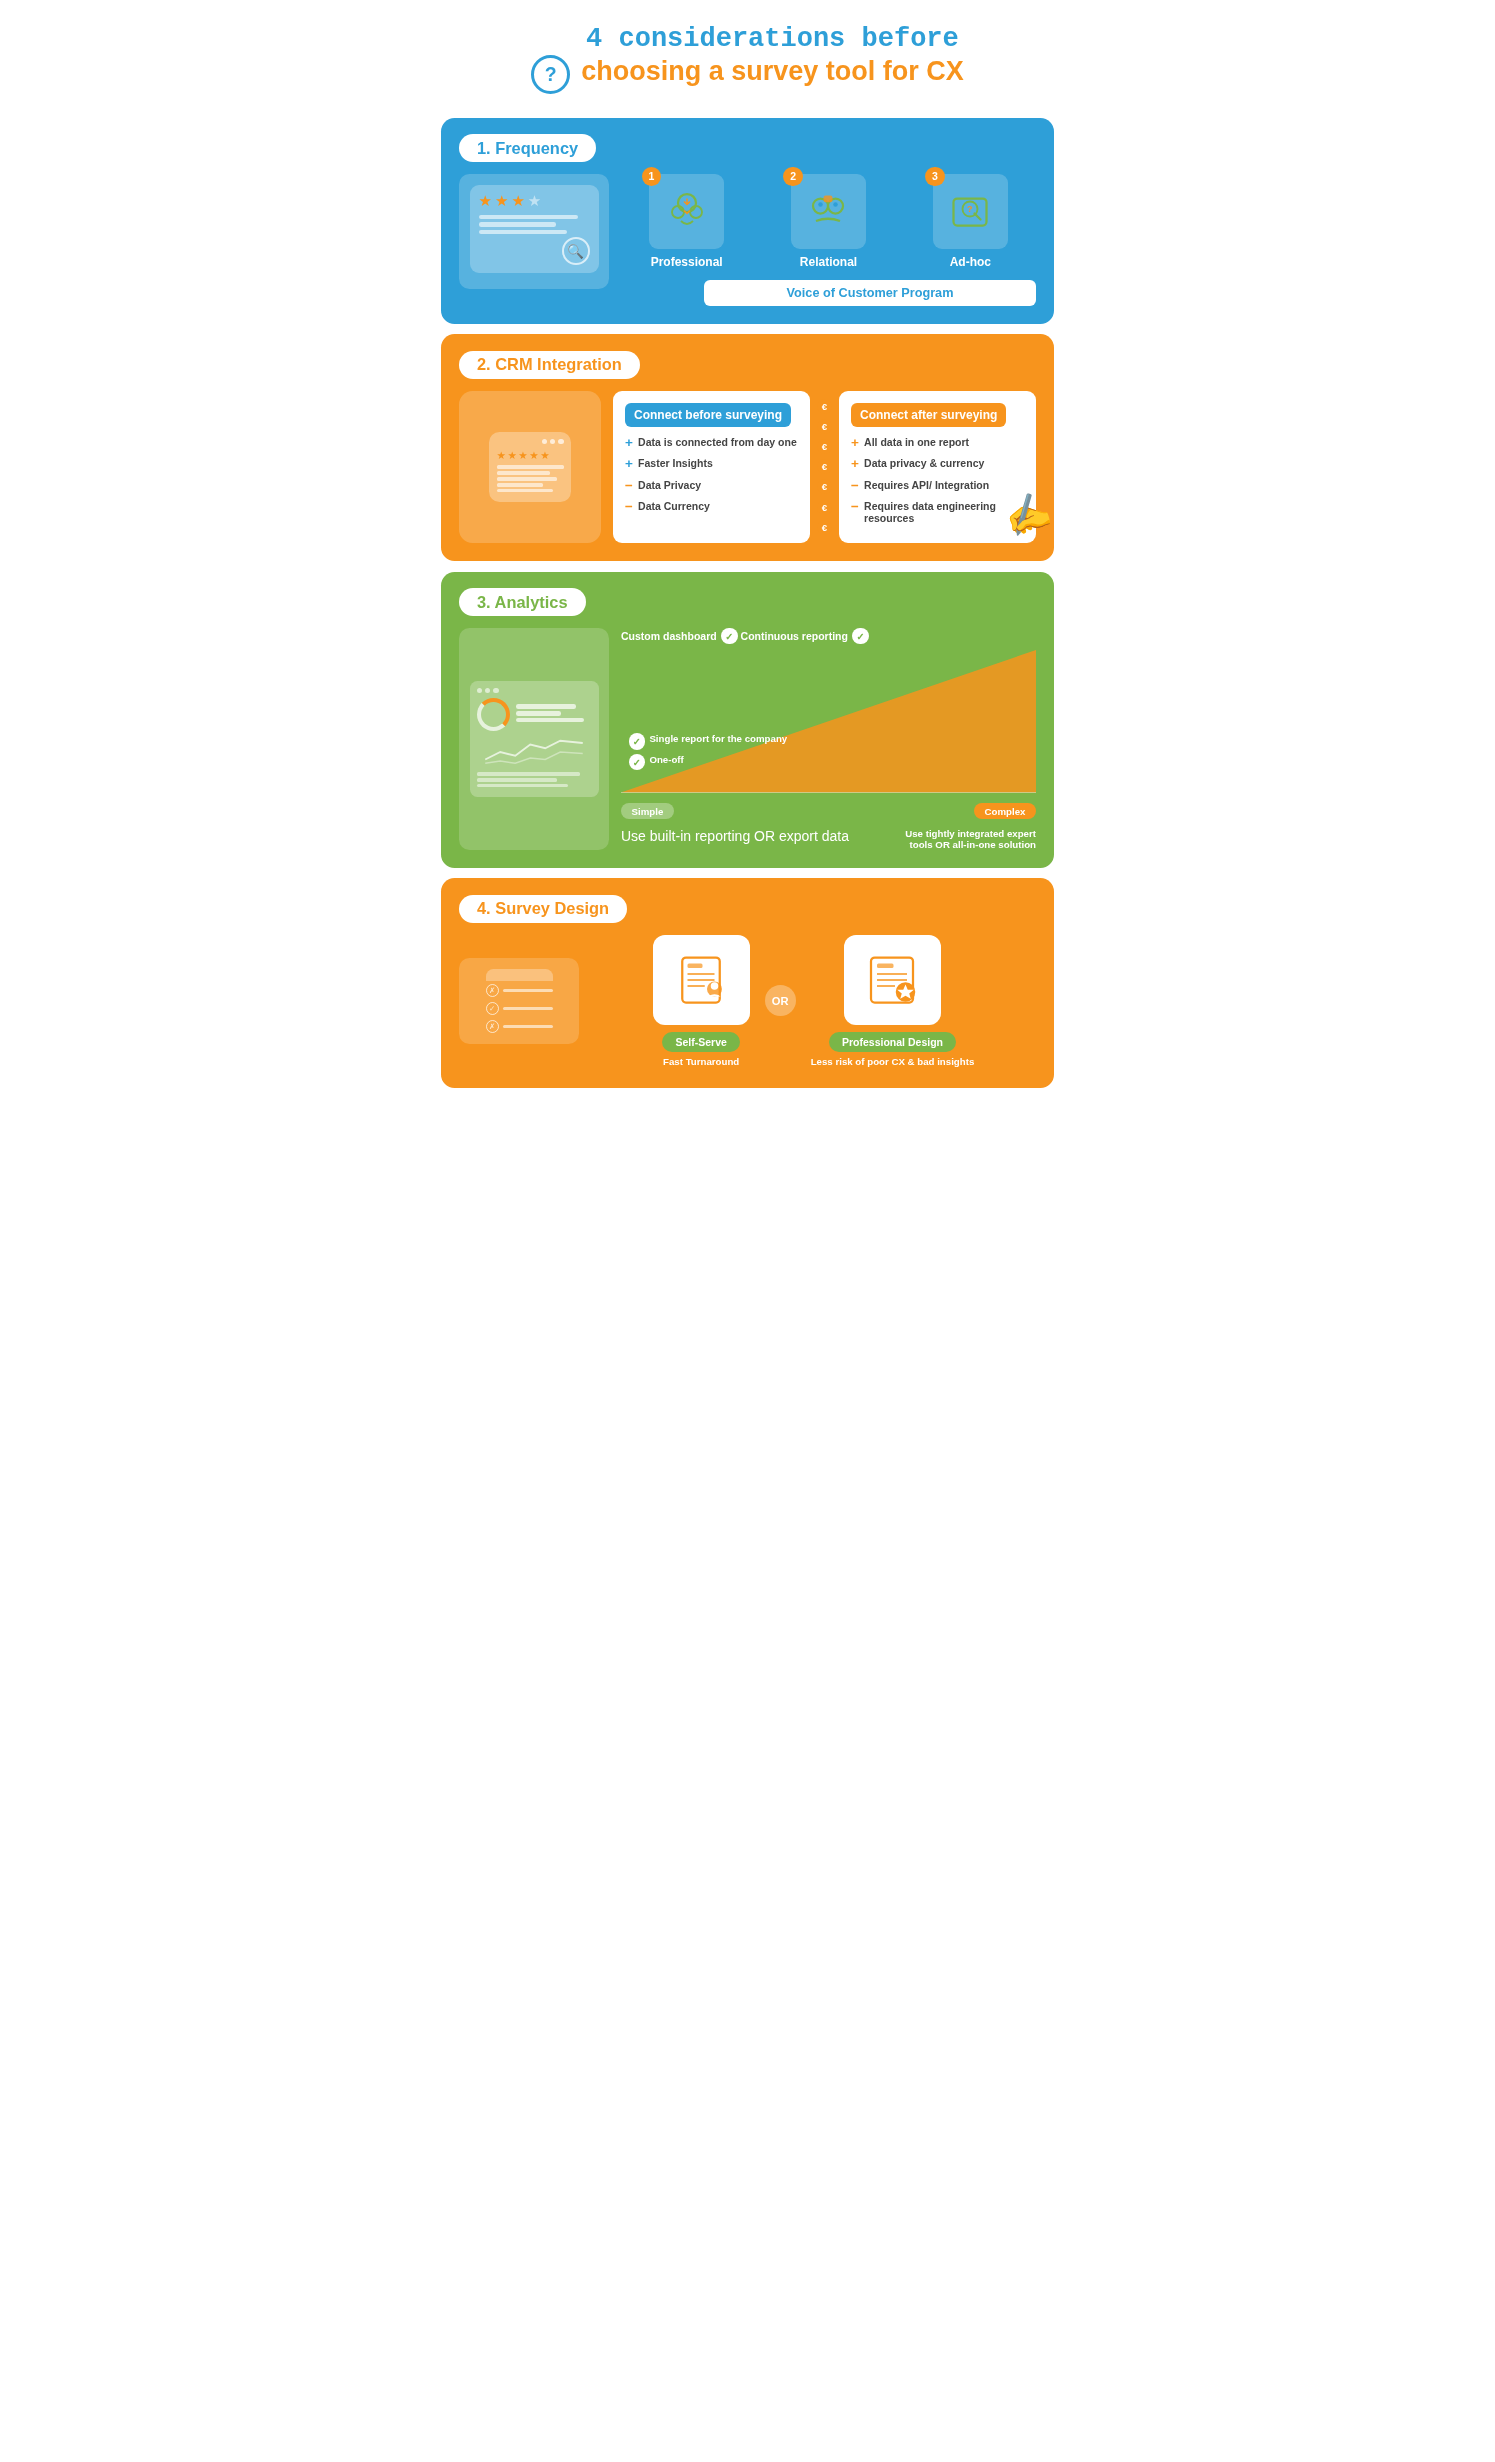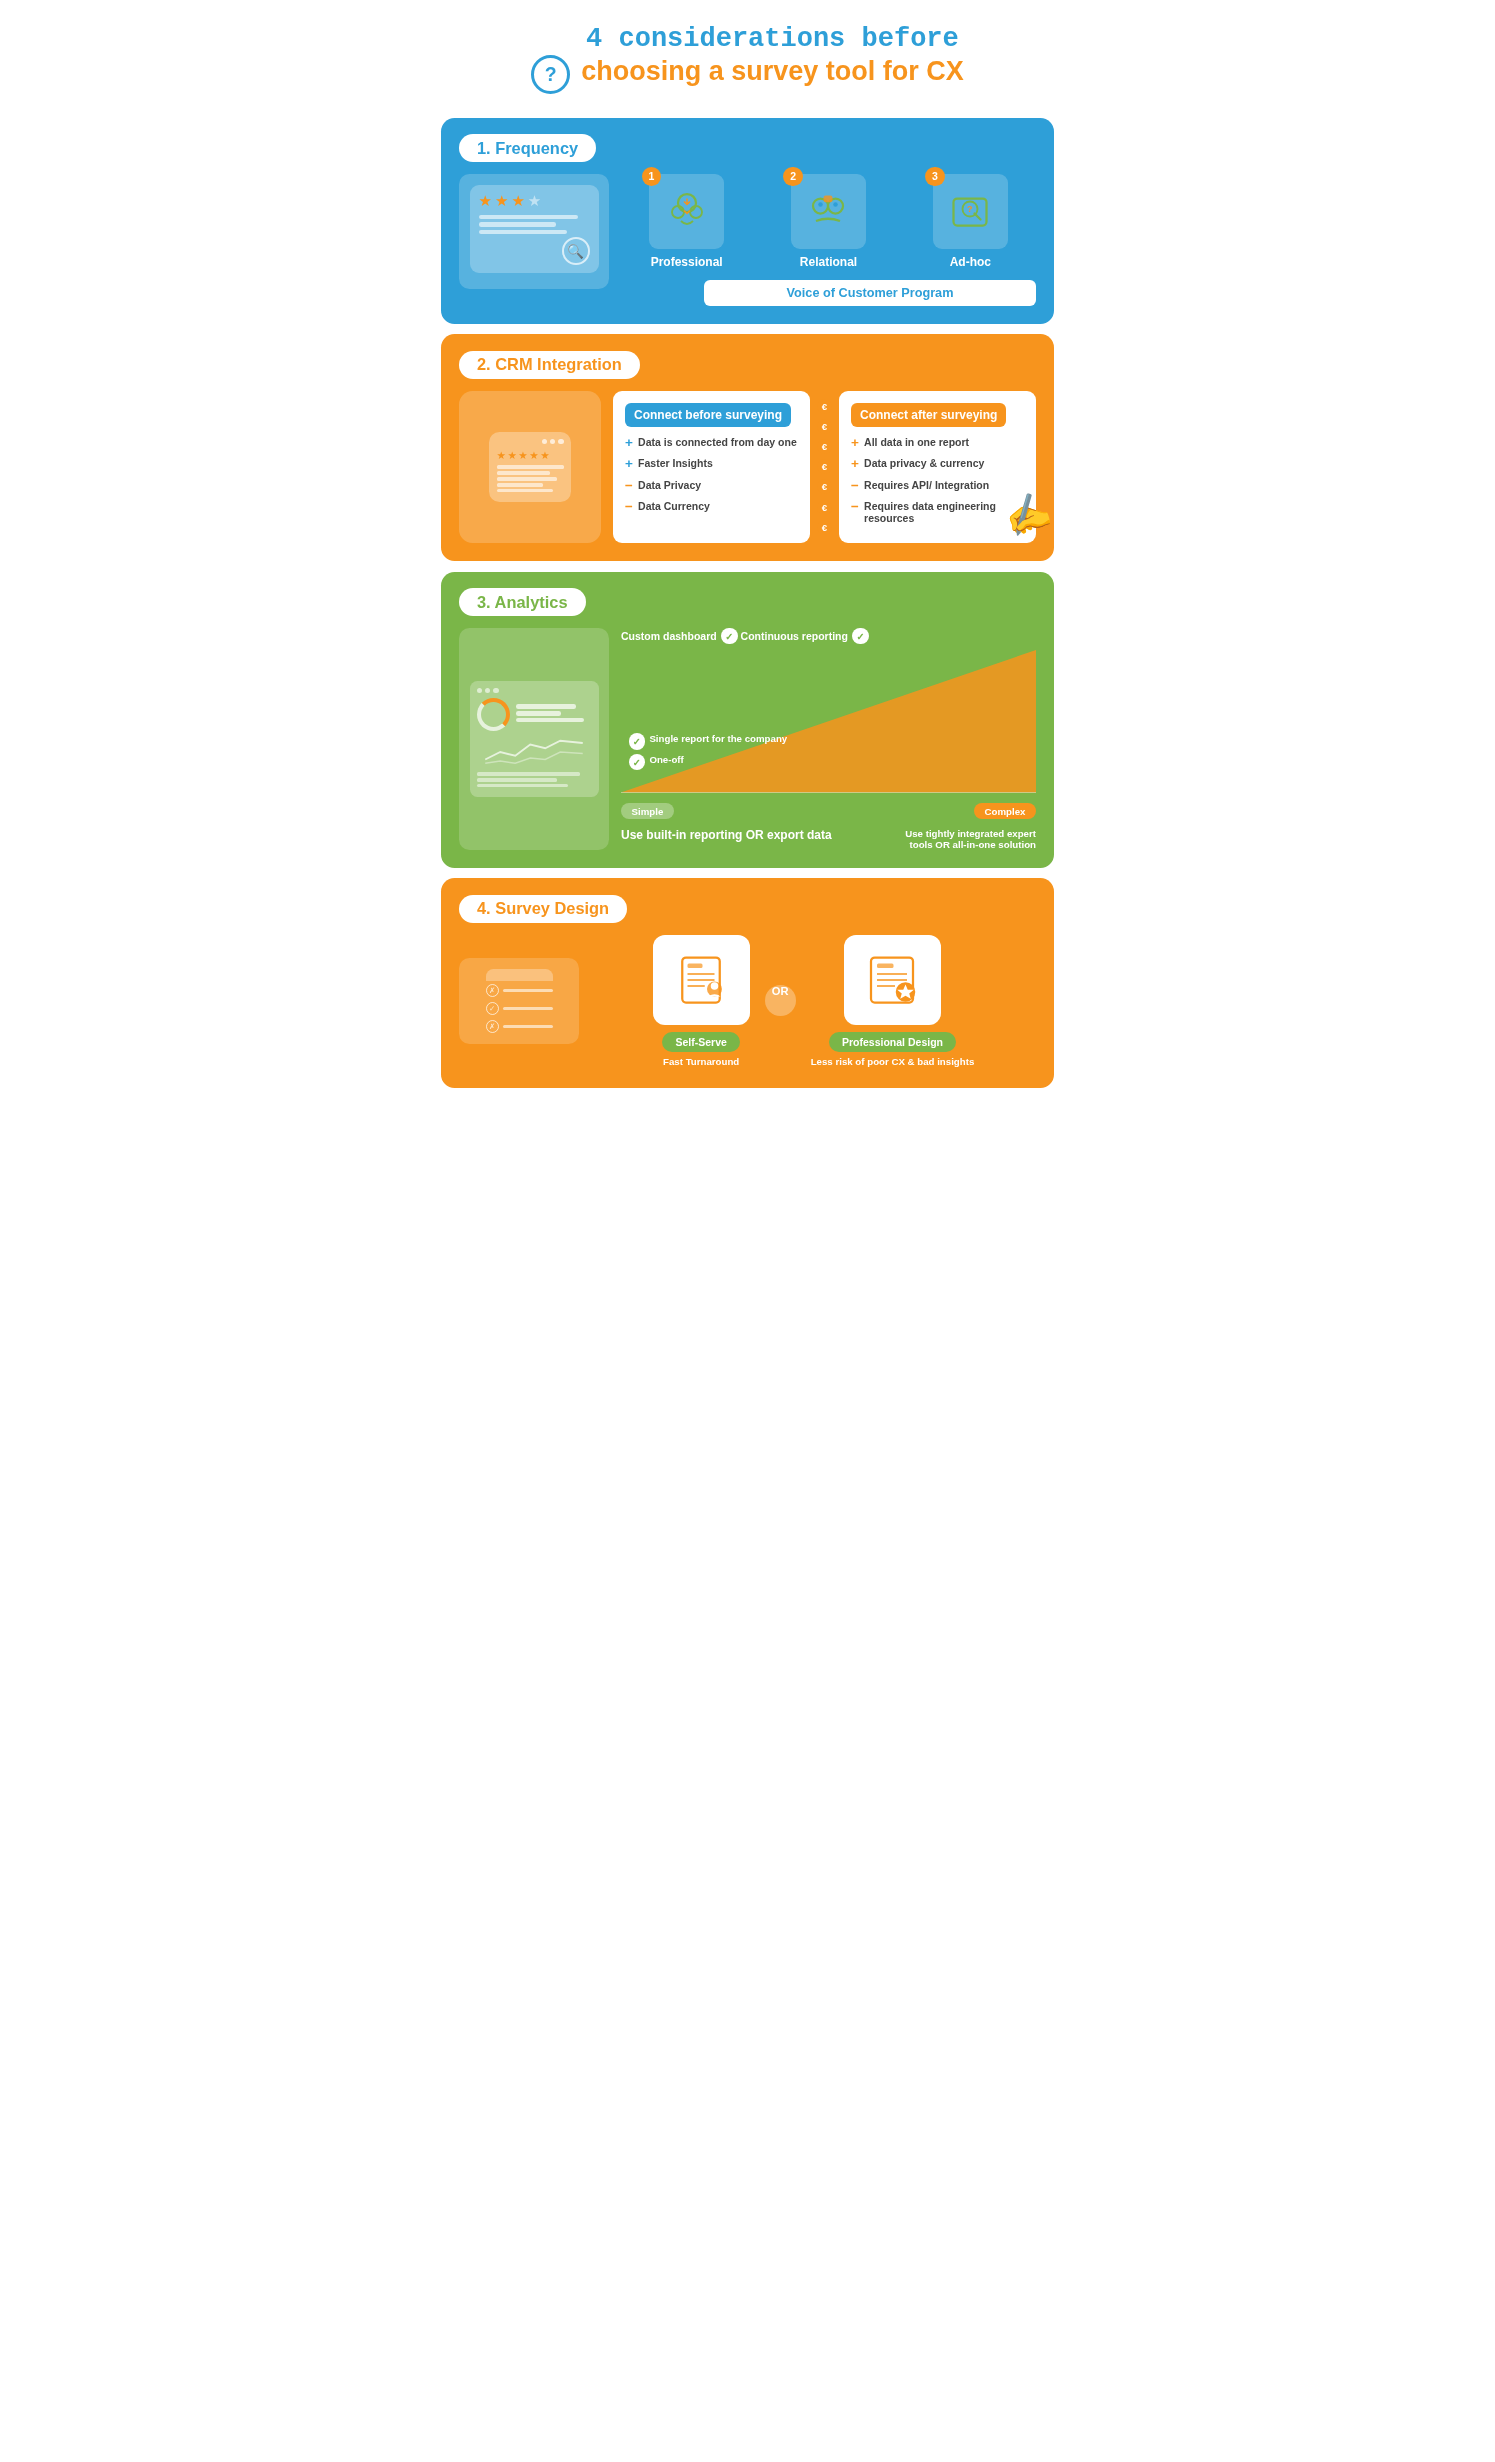--- a/index.html
+++ b/index.html
@@ -564,21 +564,21 @@
       color: #fff;
       font-size: 9.7px;
       font-weight: 600;
     }
     .or-circle {
       width: 31px;
       height: 31px;
       border-radius: 50%;
       background: rgba(255,255,255,0.3);
       display: flex;
-      align-items: flex-start;
+      align-items: center;
       justify-content: center;
       color: #fff;
       font-size: 11.2px;
       font-weight: 900;
       flex-shrink: 0;
     }
   </style>
 </head>
 <body>
 
@@ -829,21 +829,21 @@
         <div>
           <span class="label-pill white">Simple</span>
         </div>
         <div>
           <span class="label-pill">Complex</span>
         </div>
       </div>
 
       <div class="analytics-bottom-items">
         <div class="analytics-bottom-left">
-          <span style="color:#fff; font-size:12px; font-weight:700;">Use built-in reporting OR export data</span>
+          <span style="color:#fff; font-size:14px; font-weight:400;">Use built-in reporting OR export data</span>
         </div>
         <div class="analytics-bottom-right">
           <span>Use tightly integrated expert tools OR all-in-one solution</span>
         </div>
       </div>
     </div>
   </div>
 </div>
 
 <div class="section4">

